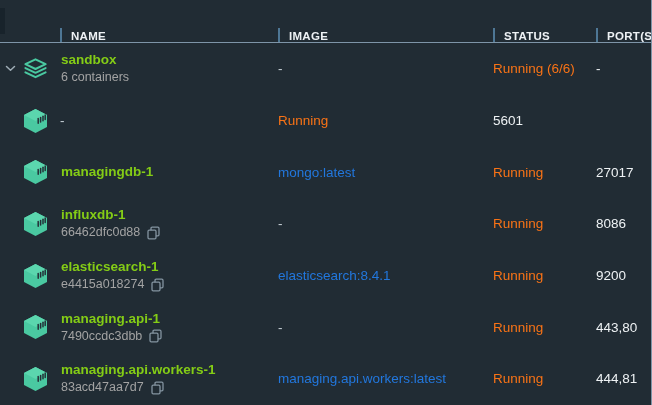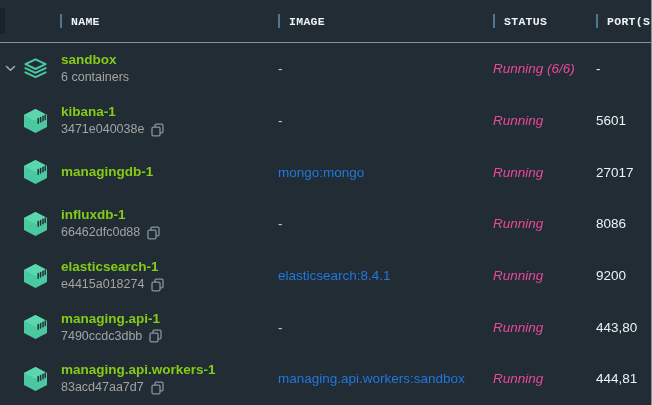--- a/index.html
+++ b/index.html
@@ -24,24 +24,23 @@
   .hdr, .row {
     display: grid;
     grid-template-columns: 52px 218px 215px 103px 64px;
     align-items: center;
   }
   .hdr {
     height: 43px;
     border-bottom: 1px solid #7e95a8;
   }
   .hcell {
-    display: flex; align-items: center;
+    display: flex; align-items: flex-end;
     height: 100%;
     padding-left: 8px;
-    font-family: Liberation Mono, monospace;
   }
   .hbar {
     width: 2px; height: 14px;
     background: #4e7795;
     margin-right: 9px;
     flex: none;
   }
   .hlabel {
     font-size: 11.5px; font-weight: bold;
     letter-spacing: 0.3px;
@@ -66,21 +65,21 @@
     display: flex; align-items: center;
     font-size: 12.5px; color: #a3a3a3;
     line-height: 17px; white-space: nowrap;
   }
   .copy-btn { margin-left: 7px; display: flex; align-items: center; cursor: pointer; }
   .img-cell, .status-cell, .ports-cell {
     padding-left: 8px; font-size: 13.5px; white-space: nowrap; overflow: hidden;
   }
   .img-cell { color: #2277dd; }
   .img-cell.plain { color: #c9d2d9; }
-  .status-cell { color: #ec4899; font-style: italic; }
+  .status-cell { color: #f97316; }
   .ports-cell { color: #eef2f4; }
   svg { display: block; }
 </style>
 </head>
 <body>
 
 <div class="app">
   <div class="corner-notch"></div>
 
   <div class="hdr">
@@ -145,32 +144,20 @@
           <path d="M13.5 1 L25 7 L13.5 13 L2 7 Z" fill="#5bd6ae"></path>
           <g stroke="#243038" stroke-width="1.5" stroke-linecap="round">
             <line x1="16.2" y1="10.6" x2="16.2" y2="15.2"></line>
             <line x1="18.6" y1="9.4" x2="18.6" y2="14.0"></line>
             <line x1="21.0" y1="8.2" x2="21.0" y2="12.8"></line>
             <line x1="23.2" y1="7.1" x2="23.2" y2="11.6"></line>
           </g>
         </svg>
       </span>
     </div>
-    <div class="name-cell">
-      <div class="name-line">kibana-1</div>
-      <div class="sub-line">
-        <span>3471e040038e</span>
-        <span class="copy-btn">
-          <svg width="13" height="14" viewBox="0 0 13 14">
-            <rect x="4" y="1.2" width="8" height="8.6" rx="1.2" fill="none" stroke="#8494a0" stroke-width="1.3"></rect>
-            <rect x="1" y="4.2" width="8" height="8.6" rx="1.2" fill="#212c34" stroke="#8494a0" stroke-width="1.3"></rect>
-          </svg>
-        </span>
-      </div>
-    </div>
     <div class="img-cell plain">-</div>
     <div class="status-cell">Running</div>
     <div class="ports-cell">5601</div>
   </div>
       <div class="row">
     <div class="ctl-cell">
       <span class="chev" style="visibility: hidden;">
         <svg width="11" height="7" viewBox="0 0 11 7">
           <polyline points="1.5,1.5 5.5,5.2 9.5,1.5" fill="none" stroke="#9fadb6" stroke-width="1.5" stroke-linecap="round" stroke-linejoin="round"></polyline>
         </svg>
@@ -185,21 +172,21 @@
             <line x1="18.6" y1="9.4" x2="18.6" y2="14.0"></line>
             <line x1="21.0" y1="8.2" x2="21.0" y2="12.8"></line>
             <line x1="23.2" y1="7.1" x2="23.2" y2="11.6"></line>
           </g>
         </svg>
       </span>
     </div>
     <div class="name-cell">
       <div class="name-line">managingdb-1</div>
     </div>
-    <div class="img-cell">mongo:mongo</div>
+    <div class="img-cell">mongo:latest</div>
     <div class="status-cell">Running</div>
     <div class="ports-cell">27017</div>
   </div>
       <div class="row">
     <div class="ctl-cell">
       <span class="chev" style="visibility: hidden;">
         <svg width="11" height="7" viewBox="0 0 11 7">
           <polyline points="1.5,1.5 5.5,5.2 9.5,1.5" fill="none" stroke="#9fadb6" stroke-width="1.5" stroke-linecap="round" stroke-linejoin="round"></polyline>
         </svg>
       </span>
@@ -333,18 +320,18 @@
       <div class="sub-line">
         <span>83acd47aa7d7</span>
         <span class="copy-btn">
           <svg width="13" height="14" viewBox="0 0 13 14">
             <rect x="4" y="1.2" width="8" height="8.6" rx="1.2" fill="none" stroke="#8494a0" stroke-width="1.3"></rect>
             <rect x="1" y="4.2" width="8" height="8.6" rx="1.2" fill="#212c34" stroke="#8494a0" stroke-width="1.3"></rect>
           </svg>
         </span>
       </div>
     </div>
-    <div class="img-cell">managing.api.workers:sandbox</div>
+    <div class="img-cell">managing.api.workers:latest</div>
     <div class="status-cell">Running</div>
     <div class="ports-cell">444,81</div>
   </div>
     </div>
 </div>
 
 </body></html>

